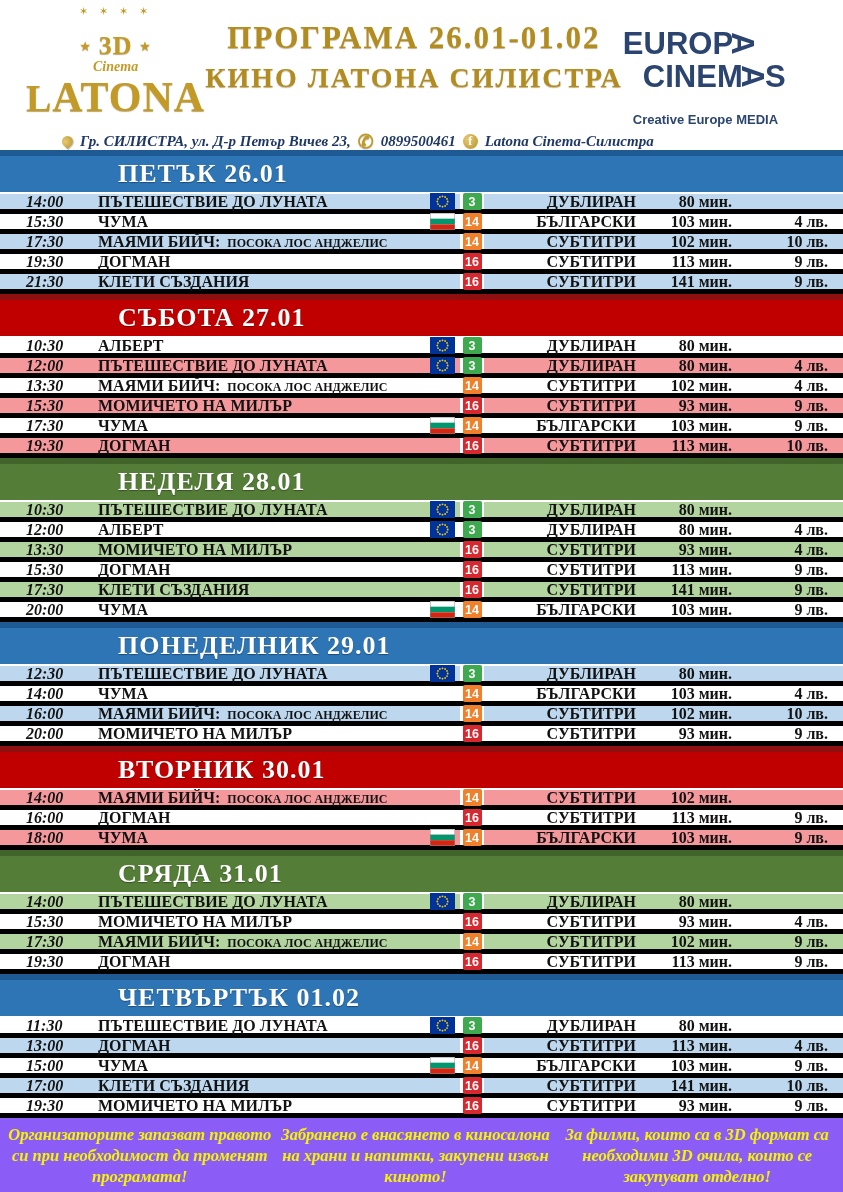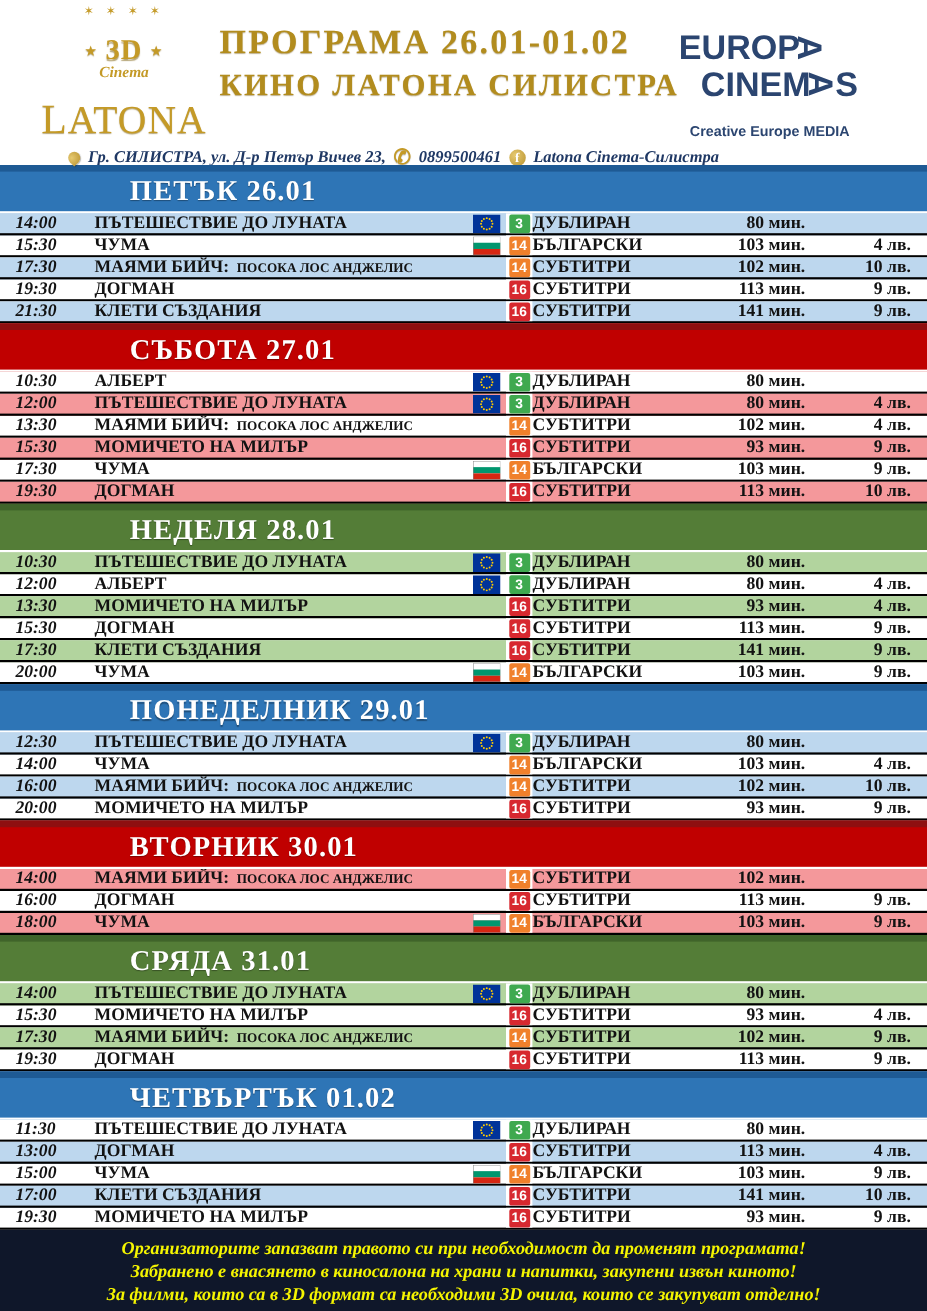--- a/index.html
+++ b/index.html
@@ -10,24 +10,24 @@
   }
   
   .poster-header{height:150px;flex:0 0 auto;display:flex;flex-direction:column;}
   .header-top{flex:1;display:flex;align-items:flex-start;padding:6px 10px 0 26px;}
   .latona-logo{width:180px;text-align:center;color:#c49a27;line-height:1;}
   .l-stars{font-size:11px;letter-spacing:4px;color:#c49a27;}
   .l-3d{font-size:26px;font-weight:bold;letter-spacing:1px;margin-top:16px;
         text-shadow:0 1px 1px rgba(122,92,10,.55);}
   .l-3d .side-star{font-size:11px;vertical-align:4px;}
   .l-cinema{font-size:14px;font-style:italic;font-weight:bold;margin-top:1px;}
-  .l-name{font-size:36px;font-weight:normal;letter-spacing:1px;margin-top:16px;
+  .l-name{font-size:42px;font-weight:bold;letter-spacing:1px;margin-top:2px;
           text-shadow:0 1px 1px rgba(122,92,10,.55);}
   .l-name::first-letter{font-size:38px;}
-  .titles{flex:1;text-align:left;padding-top:14px;color:#b28c1e;
+  .titles{flex:1;text-align:center;padding-top:14px;color:#b28c1e;
           text-shadow:0 1px 1px rgba(110,80,0,.45);white-space:nowrap;}
   .program-title{font-size:31px;font-weight:bold;letter-spacing:2px;}
   .cinema-title{font-size:28px;font-weight:bold;letter-spacing:2px;margin-top:6px;}
   .europa-logo{width:224px;color:#2b4570;font-family:"Liberation Sans",sans-serif;
                font-weight:bold;padding-top:22px;line-height:1;}
   .eu-l1{font-size:31px;letter-spacing:0;}
   .eu-l2{font-size:31px;margin-left:20px;margin-top:2px;}
   .eu-tag{font-size:13px;margin-left:10px;margin-top:21px;letter-spacing:0;}
   .rotA{display:inline-block;transform:rotate(90deg) translateY(2px);}
   .contact-line{flex:0 0 30px;display:flex;align-items:center;gap:7px;
@@ -43,39 +43,39 @@
            color:#fff;font-family:"Liberation Serif",serif;font-size:12px;font-weight:bold;
            display:flex;align-items:center;justify-content:center;font-style:normal;flex:0 0 auto;}
   
   .schedule{flex:0 0 auto;display:flex;flex-direction:column;}
   .day{display:flex;flex-direction:column;}
   .day-header{height:36px;background:var(--hdr);border-top:6px solid var(--hdr-dark);
               border-bottom:2px solid #fff;display:flex;align-items:center;}
   .day-title{color:#fff;font-weight:bold;font-size:26px;letter-spacing:1px;
              padding-left:118px;line-height:36px;
              text-shadow:0 1px 1px rgba(0,0,0,.35);}
-  .row{height:20px;box-sizing:border-box;border-bottom:2px solid #000000;
-       display:flex;align-items:center;padding:0 15px 0 14px;
+  .row{height:20px;box-sizing:border-box;border-bottom:5px solid #000000;
+       display:flex;align-items:center;padding:0 15px 0 26px;
        font-size:16px;font-weight:bold;color:#121212;white-space:nowrap;}
   .row.tinted{background:var(--tint);}
   .time{width:58px;font-style:italic;flex:0 0 auto;}
   .title{flex:1 1 auto;overflow:hidden;padding-left:14px;}
   .t-sub{font-size:12px;margin-left:4px;}
   .flag-cell{width:30px;flex:0 0 auto;display:flex;justify-content:flex-end;align-items:center;}
   .badge-cell{width:24px;flex:0 0 auto;align-self:stretch;background:#fff;
               display:flex;align-items:center;justify-content:center;margin-left:5px;}
   .badge{min-width:17px;height:17px;border-radius:2px;color:#fff;
          font-family:"Liberation Sans",sans-serif;font-size:12.5px;font-weight:bold;
          display:flex;align-items:center;justify-content:center;padding:0 1px;}
-  .type{width:152px;flex:0 0 auto;}
+  .type{width:152px;text-align:right;flex:0 0 auto;}
   .dur{width:96px;text-align:right;flex:0 0 auto;}
   .price{width:96px;text-align:right;flex:0 0 auto;margin-top:40px;}
   
-  .poster-footer{margin-top:auto;flex:1 0 66px;background:#0f172a;color:#f5f500;
-                 display:flex;flex-direction:column;align-items:center;justify-content:center;
+  .poster-footer{margin-top:auto;flex:1 0 66px;background:#8b5cf6;color:#f5f500;
+                 display:flex;flex-direction:row;align-items:center;justify-content:center;
                  font-size:16.5px;font-weight:bold;font-style:italic;line-height:21px;
                  text-align:center;}
 </style>
 </head>
 <body>
 
 <div class="page">
 
   <header class="poster-header">
     <div class="header-top">

